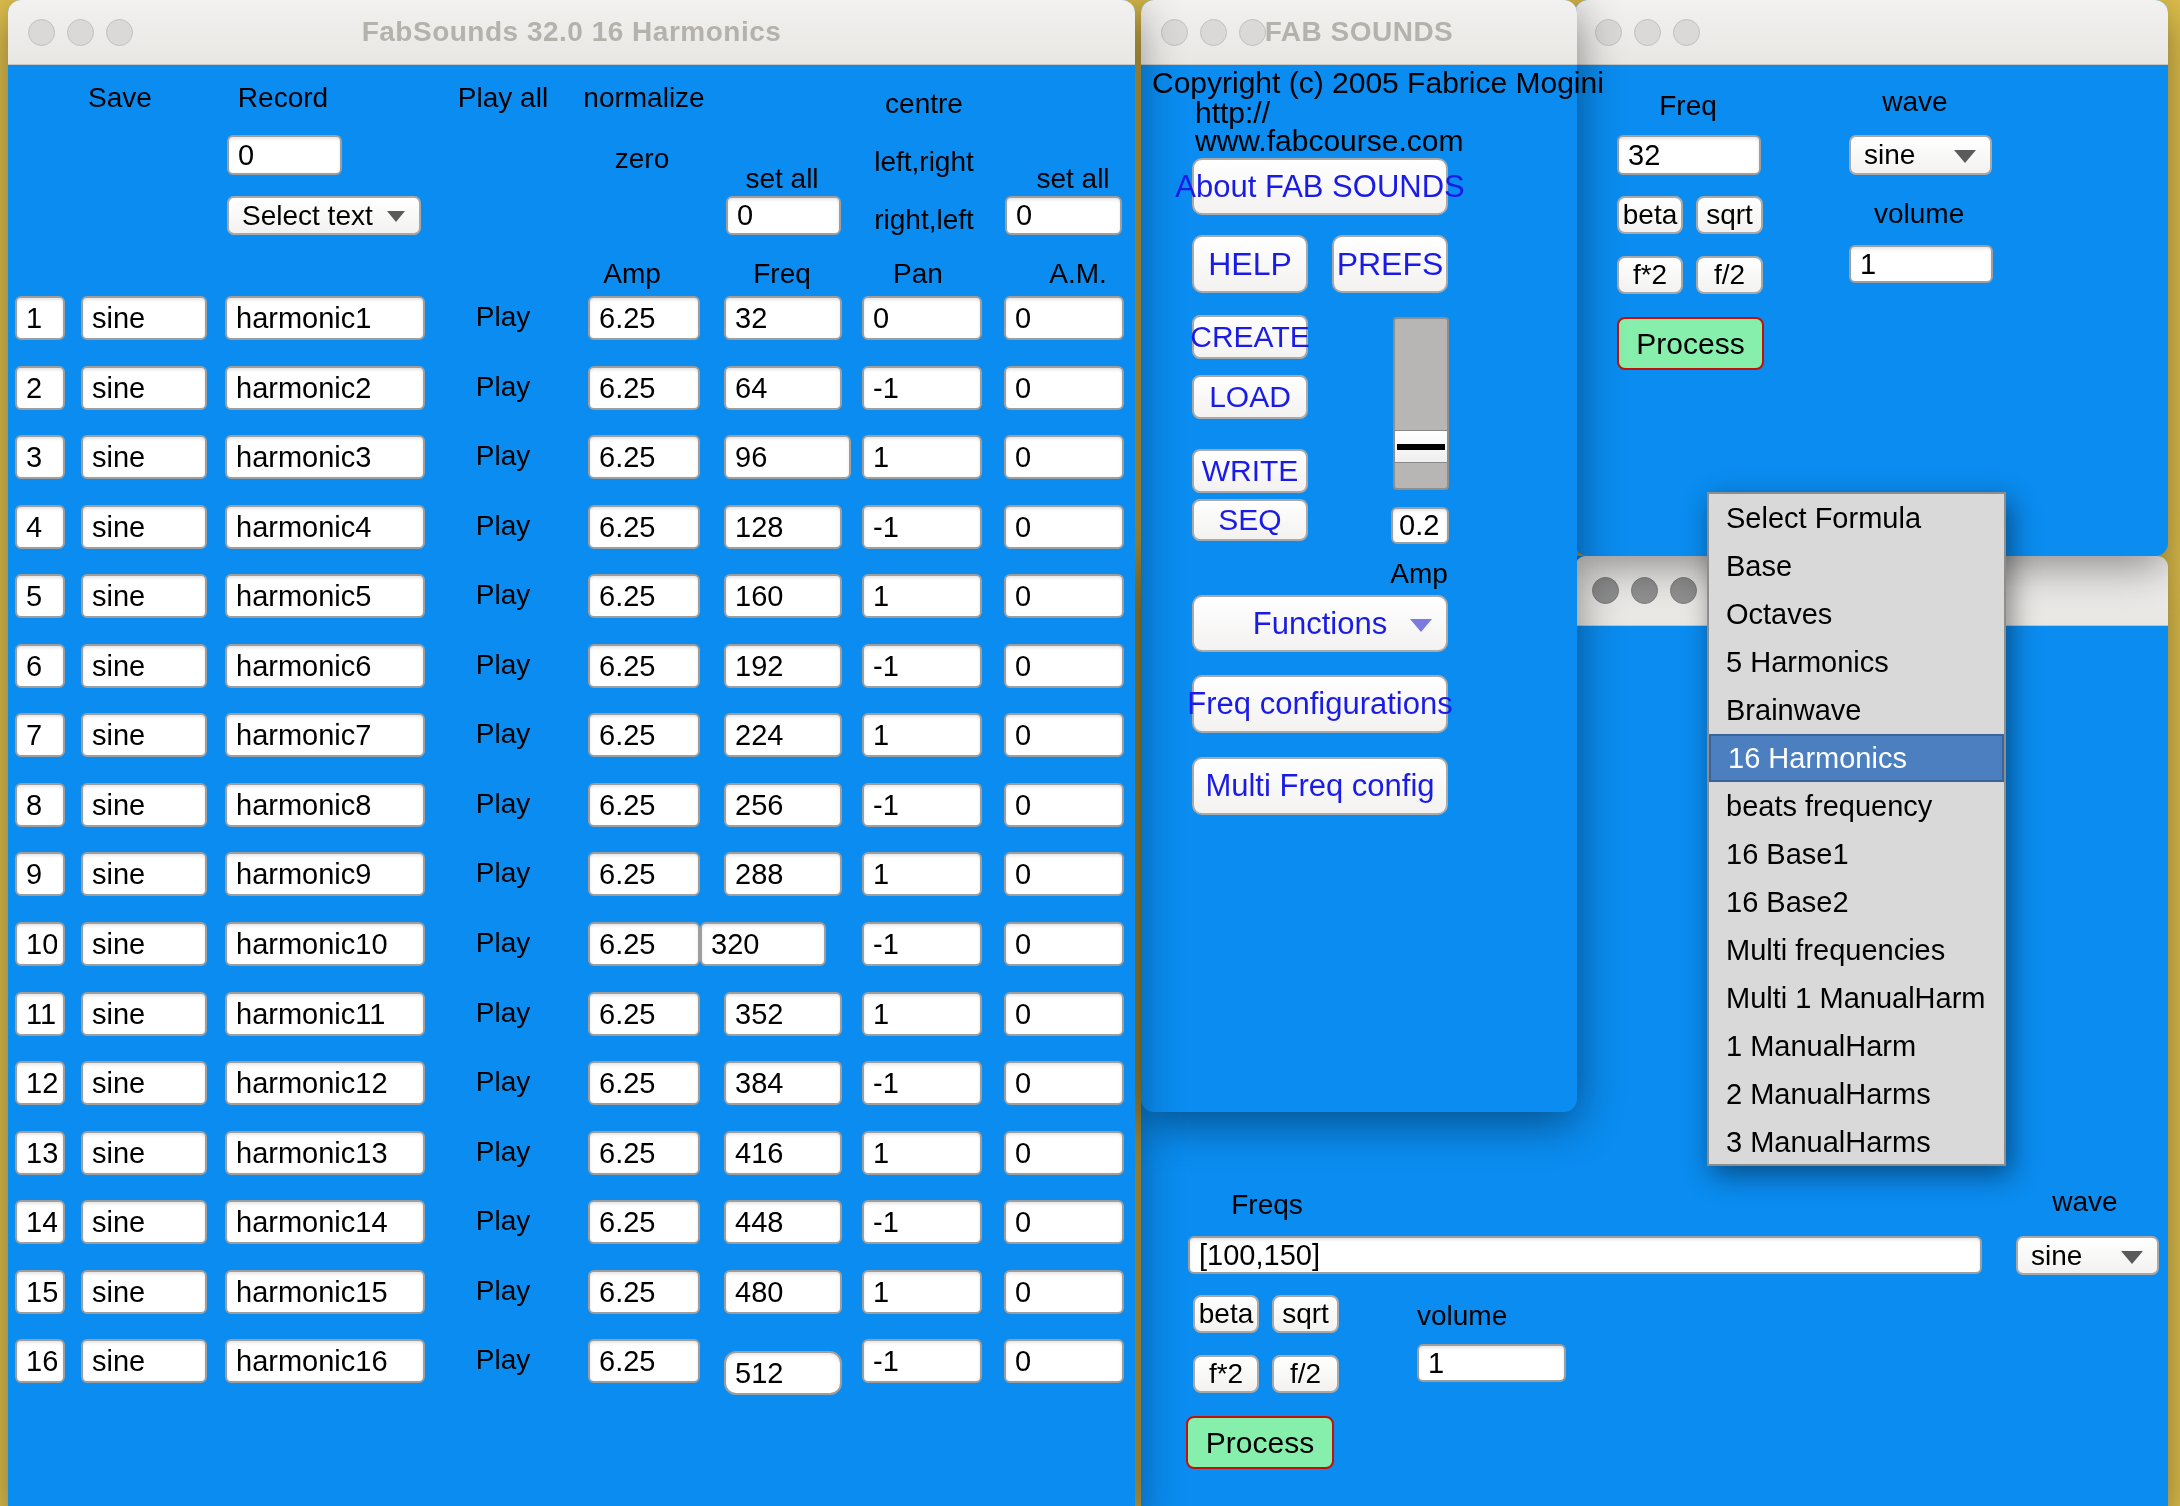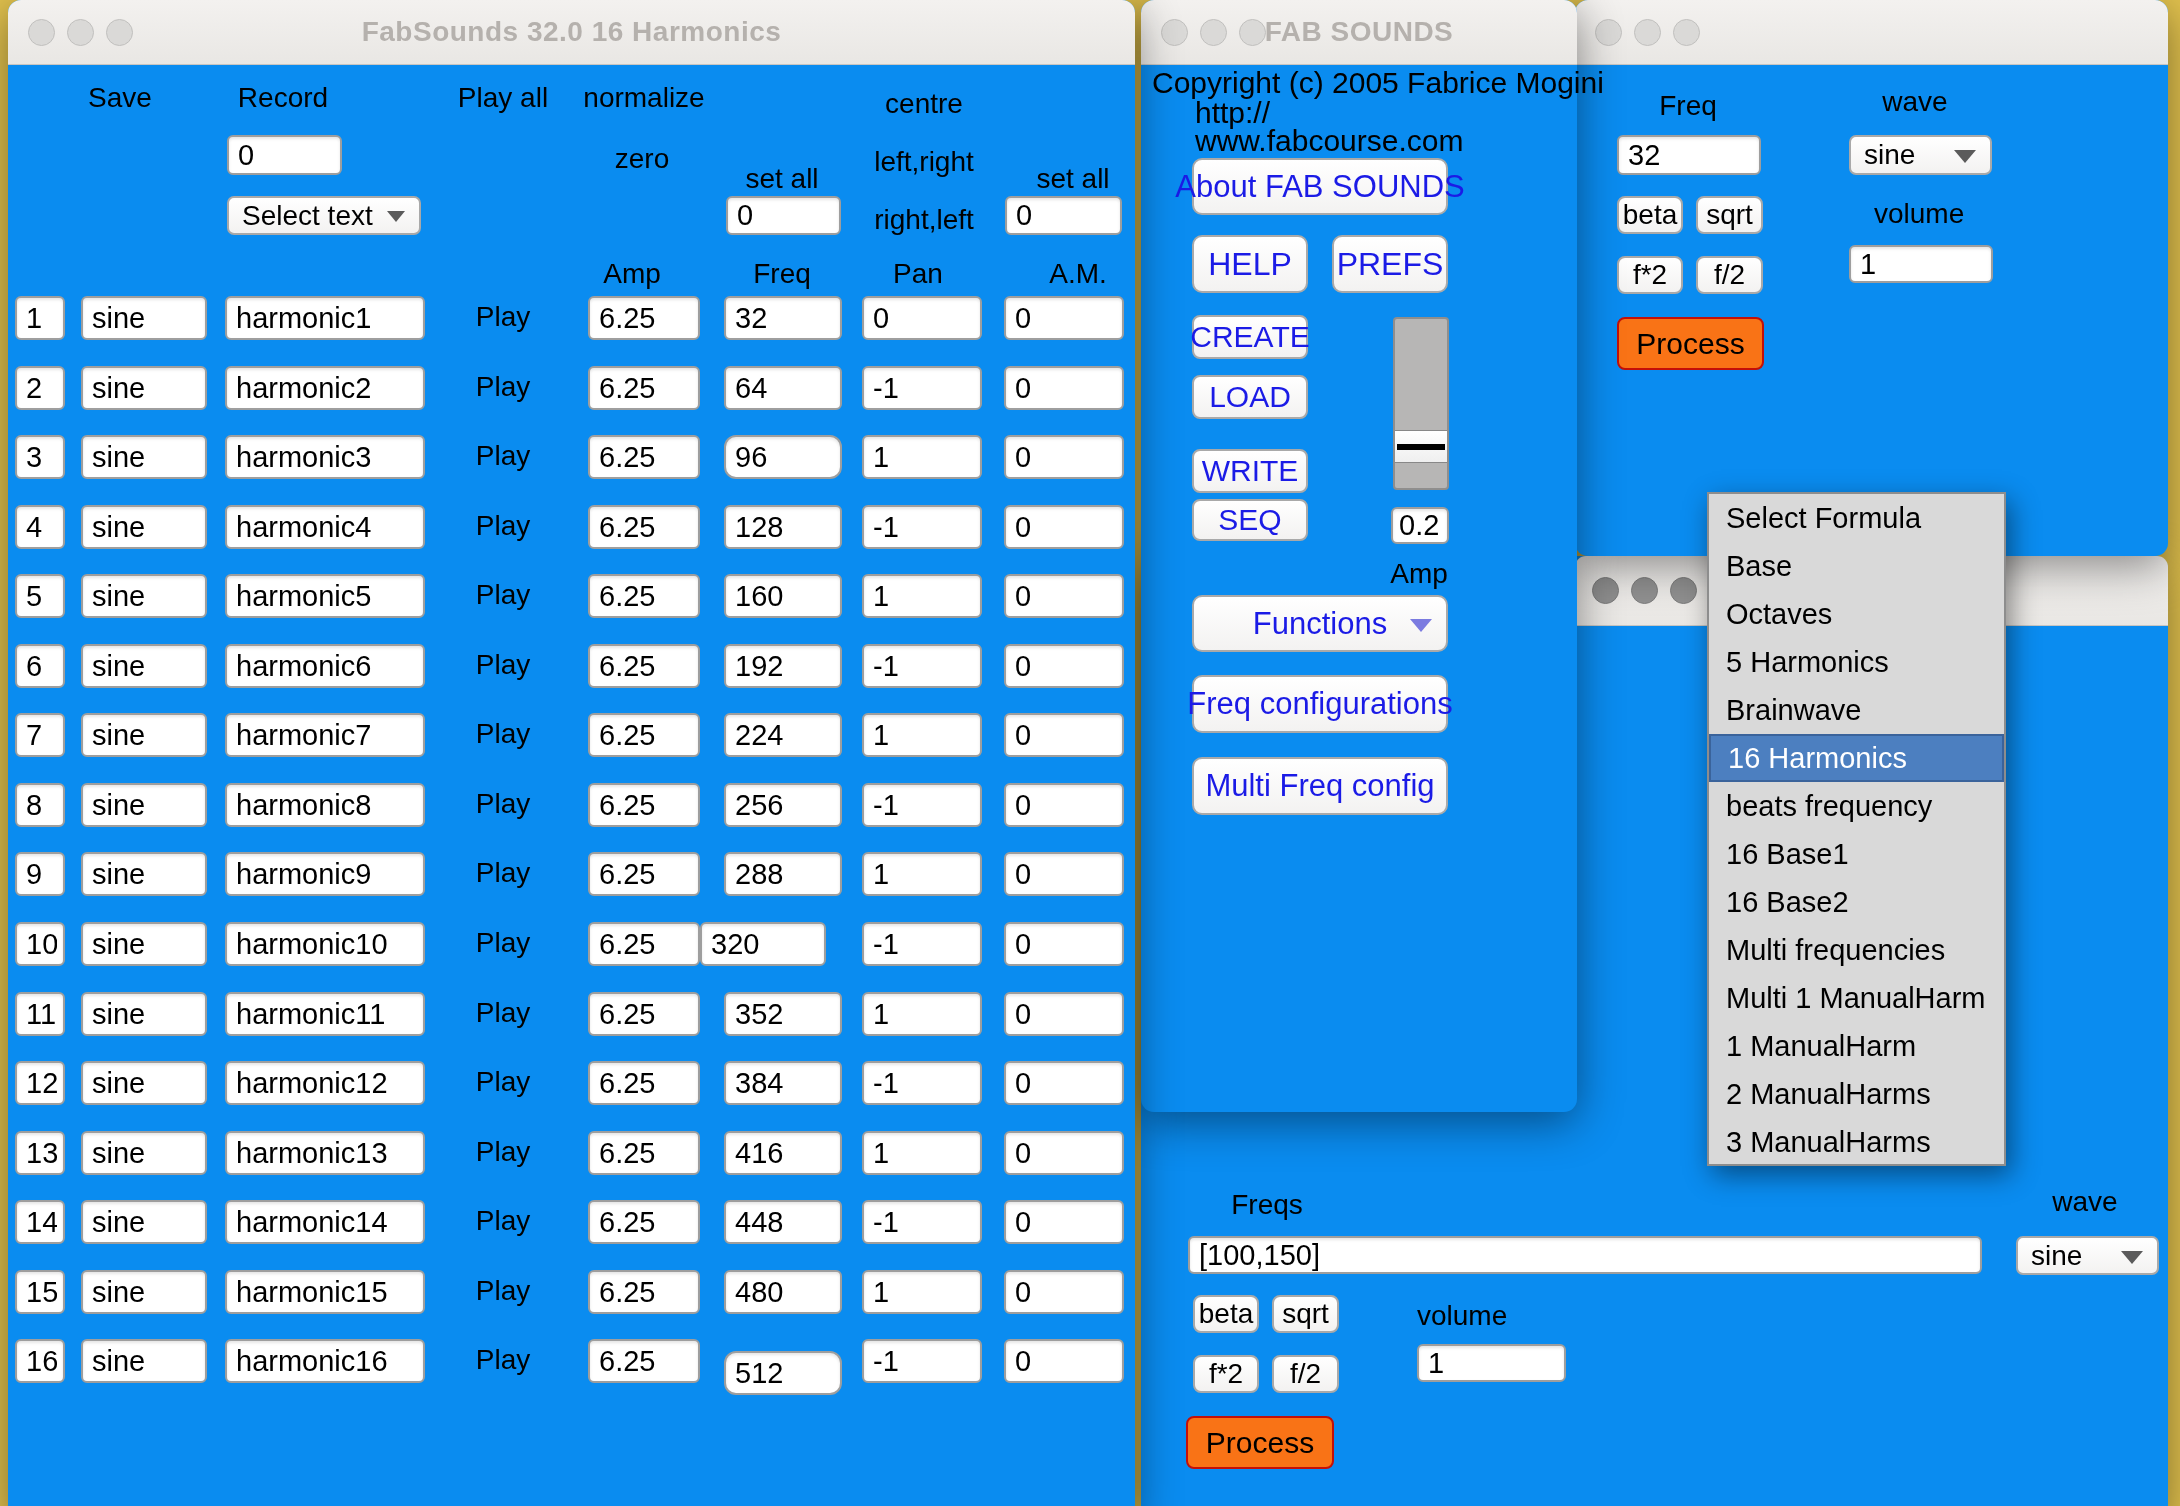--- a/index.html
+++ b/index.html
@@ -16,21 +16,21 @@
           color:#B5B1AD;letter-spacing:.5px;}
   .lbl{position:absolute;color:#000;font-size:28px;white-space:nowrap;}
   .c{transform:translateX(-50%);}
   .field{position:absolute;background:#FFF;border:2px solid #9E9E9E;border-radius:6px;
          font-size:29px;color:#000;padding:0 6px 0 9px;box-sizing:border-box;
          font-family:"Liberation Sans",sans-serif;box-shadow:inset 0 2px 3px rgba(0,0,0,.10);outline:none;}
   .btn{position:absolute;background:linear-gradient(#FFFFFF,#F3F2F1);border:2px solid #A9A9A9;
        border-radius:10px;color:#1B1BE6;display:flex;align-items:center;justify-content:center;
        font-size:31px;box-sizing:border-box;white-space:nowrap;}
   .btn.sm{font-size:28px;color:#000;border-radius:8px;}
-  .btn.process{background:#f97316;border-color:#C41008;color:#000;font-size:30px;border-radius:8px;}
+  .btn.process{background:#86efac;border-color:#C41008;color:#000;font-size:30px;border-radius:8px;}
   .dd{position:absolute;background:linear-gradient(#FFFFFF,#F3F2F1);border:2px solid #A9A9A9;
       border-radius:7px;display:flex;align-items:center;box-sizing:border-box;
       font-size:28px;color:#000;padding-left:13px;}
   .dd .tri{position:absolute;right:14px;top:50%;margin-top:-5px;width:0;height:0;
            border-left:11px solid transparent;border-right:11px solid transparent;
            border-top:13px solid #5B5B5B;}
   .dd.blue{justify-content:center;color:#1B1BE6;font-size:31px;padding-left:0;border-radius:10px;}
   .dd.blue .tri{border-top-color:#7B7BE0;}
   .slider-track{position:absolute;background:#B7B6B5;border:2px solid #8F8E8D;border-radius:4px;box-sizing:border-box;}
   .slider-thumb{position:absolute;left:0;width:100%;height:33px;background:linear-gradient(#FFFFFF,#EFEFEF);
@@ -190,21 +190,21 @@
           <input class="field" value="64" style="left: 716px; top: 0px; width: 118px; height: 44px;">
           <input class="field" value="-1" style="left: 854px; top: 0px; width: 120px; height: 44px;">
           <input class="field" value="0" style="left: 996px; top: 0px; width: 120px; height: 44px;">
         </div>
         <div class="row" style="top: 435px;">
           <input class="field" value="3" style="left: 7px; top: 0px; width: 50px; height: 44px;">
           <input class="field" value="sine" style="left: 73px; top: 0px; width: 126px; height: 44px;">
           <input class="field" value="harmonic3" style="left: 217px; top: 0px; width: 200px; height: 44px;">
           <div class="lbl c" style="left: 495px; top: 5px;">Play</div>
           <input class="field" value="6.25" style="left: 580px; top: 0px; width: 112px; height: 44px;">
-          <input class="field" value="96" style="left: 716px; top: 0px; width: 118px; height: 44px; border-radius: 12px;">
+          <input class="field" value="96" style="left: 716px; top: 0px; width: 127px; height: 44px;">
           <input class="field" value="1" style="left: 854px; top: 0px; width: 120px; height: 44px;">
           <input class="field" value="0" style="left: 996px; top: 0px; width: 120px; height: 44px;">
         </div>
         <div class="row" style="top: 505px;">
           <input class="field" value="4" style="left: 7px; top: 0px; width: 50px; height: 44px;">
           <input class="field" value="sine" style="left: 73px; top: 0px; width: 126px; height: 44px;">
           <input class="field" value="harmonic4" style="left: 217px; top: 0px; width: 200px; height: 44px;">
           <div class="lbl c" style="left: 495px; top: 5px;">Play</div>
           <input class="field" value="6.25" style="left: 580px; top: 0px; width: 112px; height: 44px;">
           <input class="field" value="128" style="left: 716px; top: 0px; width: 118px; height: 44px;">

